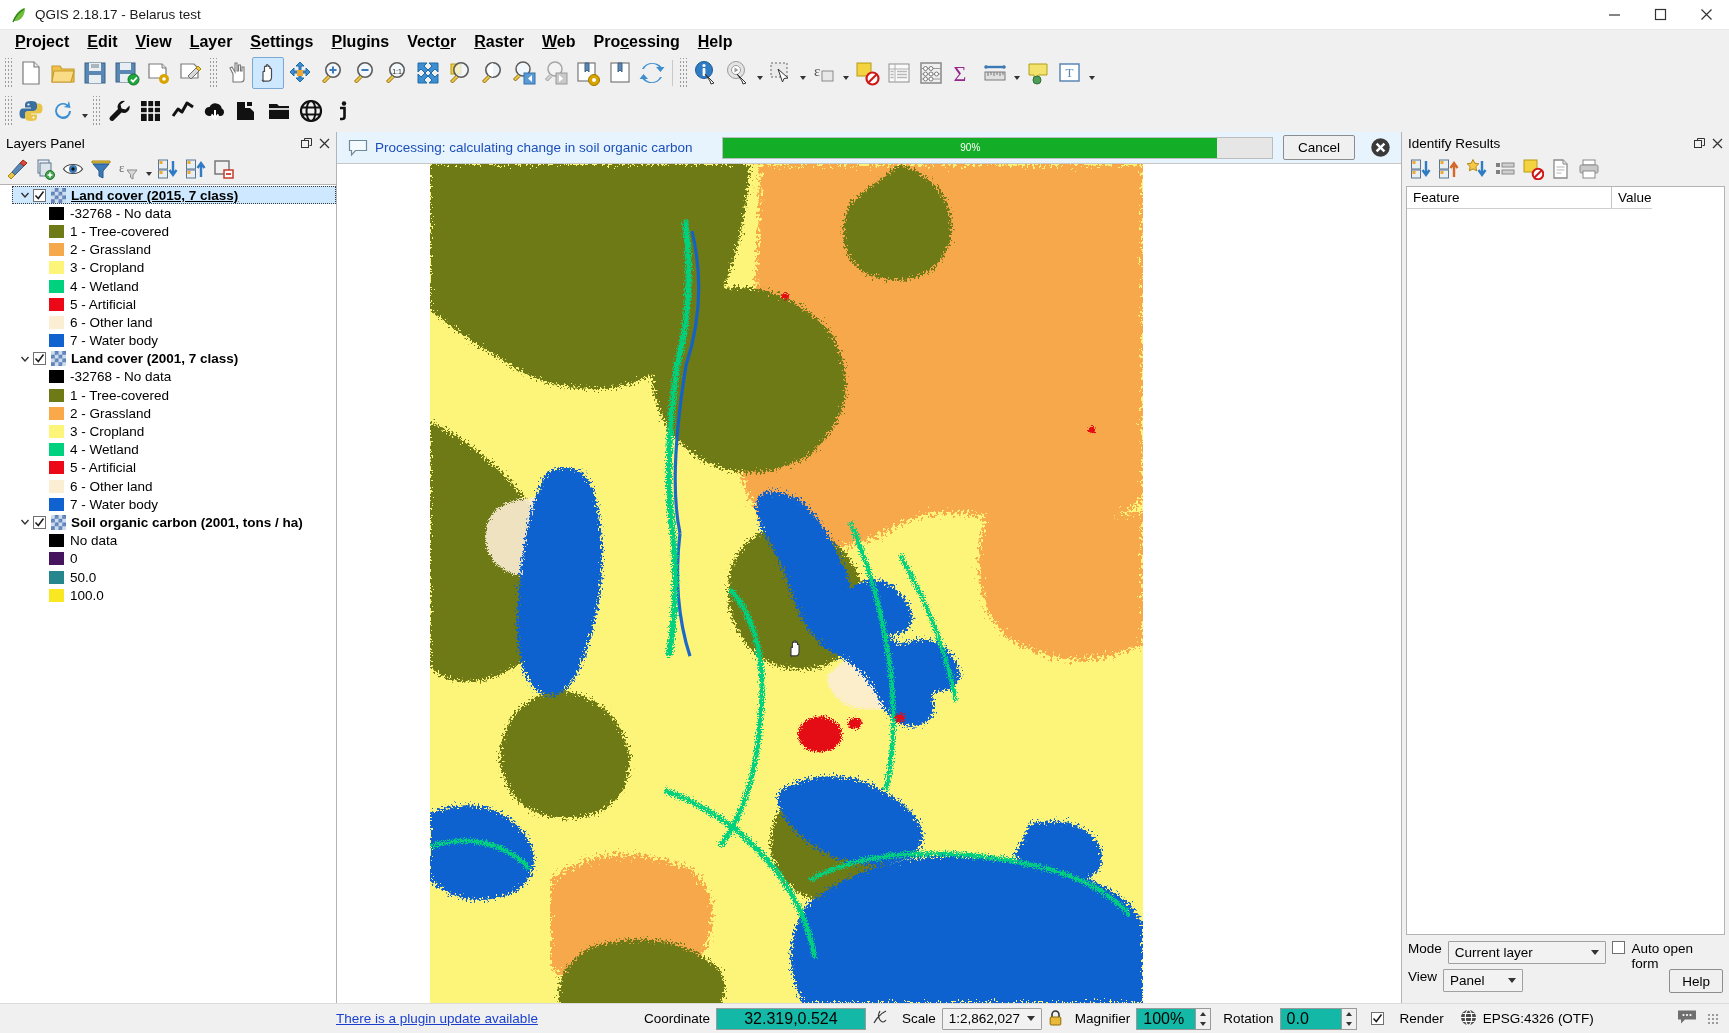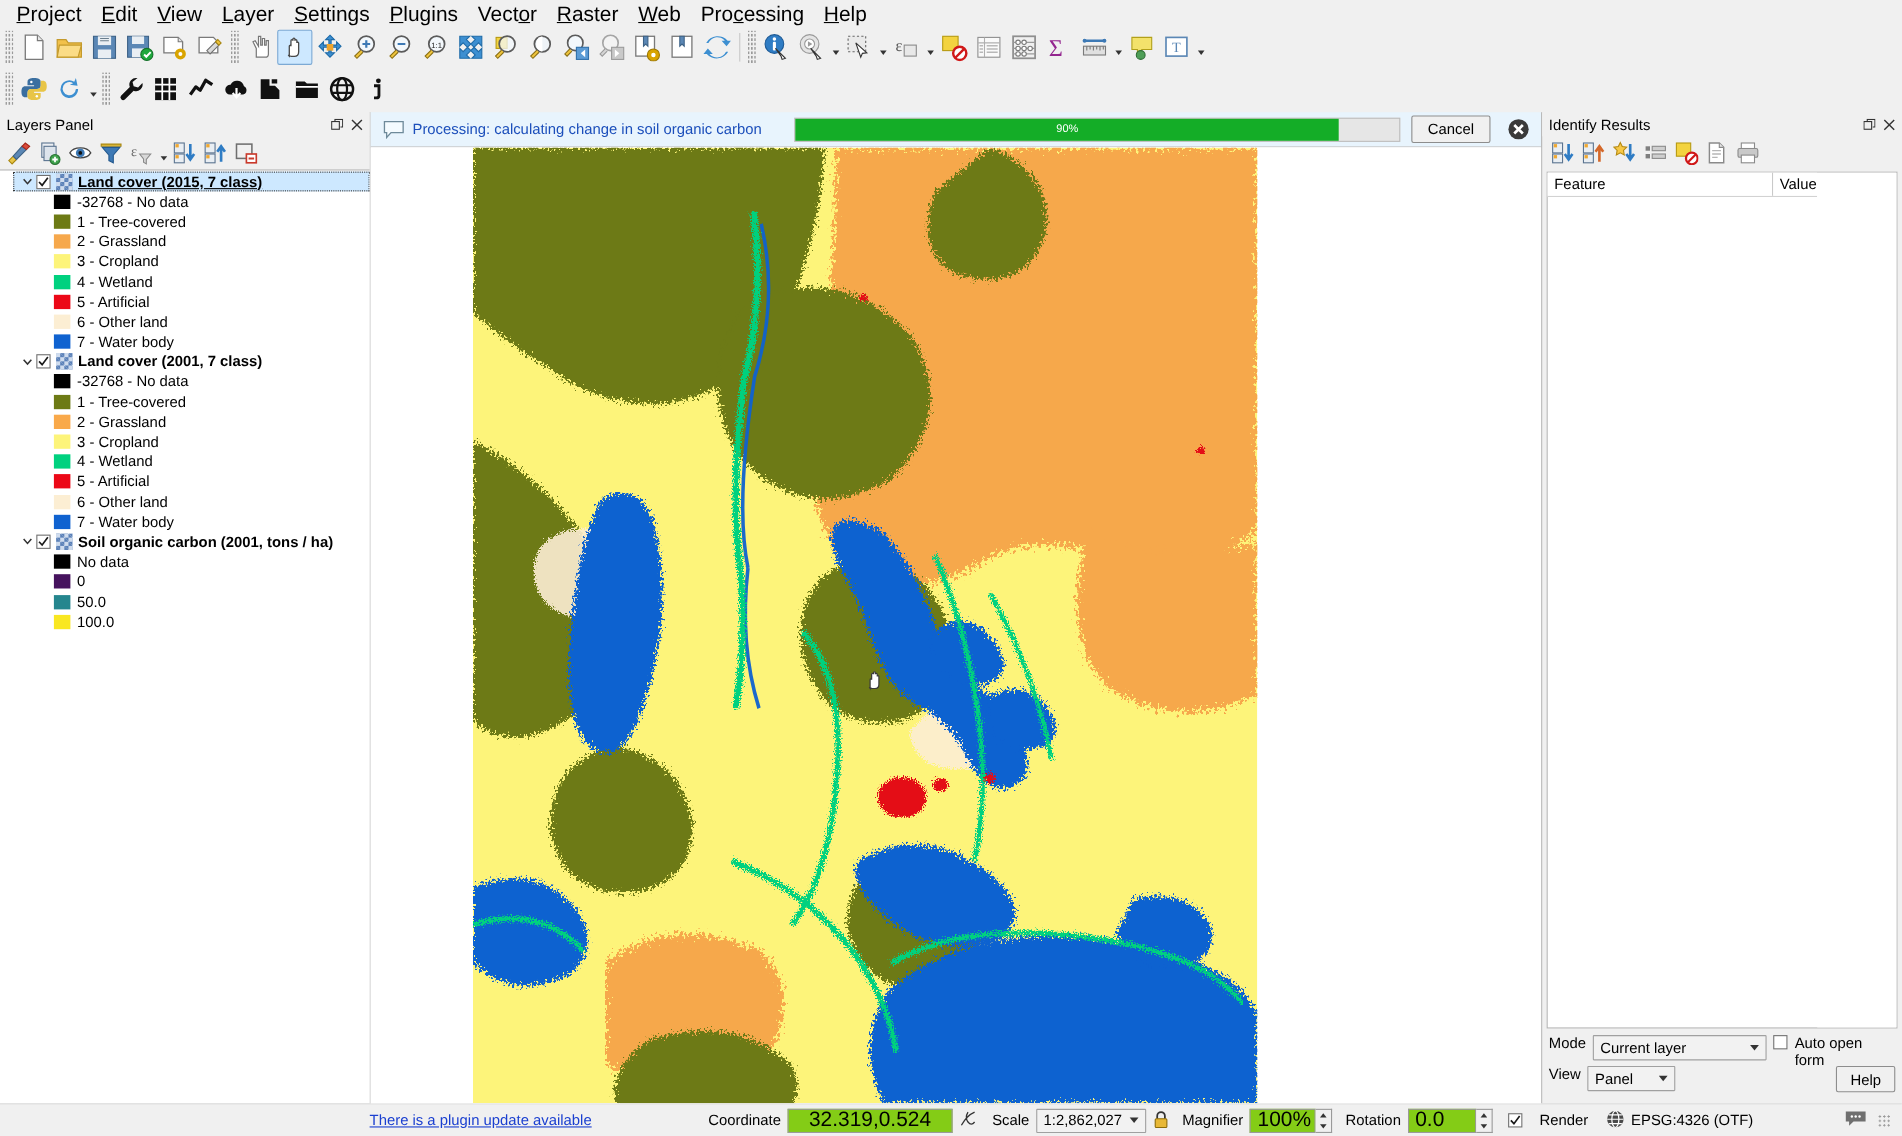--- a/index.html
+++ b/index.html
@@ -20,22 +20,22 @@
     display: flex; align-items: center; padding: 0 0 0 10px;
     border-bottom: 1px solid #e8e8e8;
   }
   .titlebar .app-icon { width: 18px; height: 18px; margin-right: 7px; display:inline-block; position: relative; }
   .titlebar .title-text { font-size: 13.5px; color: #1a1a1a; }
   .winbtns { margin-left: auto; display: flex; height: 30px; }
   .winbtn { width: 46px; height: 30px; display: flex; align-items: center; justify-content: center; font-size: 15px; color: #333; }
 
   
   .menubar {
-    height: 24px; min-height: 24px; display: flex; align-items: flex-start;
-    padding-left: 6px; background: #f0f0f0; font-size: 19px;
+    height: 24px; min-height: 24px; display: flex; align-items: flex-end;
+    padding-left: 6px; background: #f0f0f0; font-size: 16px; font-weight: bold;
   }
   .menuitem { padding: 3px 9px; cursor: default; white-space: nowrap; }
   .menuitem u { text-decoration: underline; }
 
   
   .toolbars { background: #f0f0f0; padding-bottom: 2px; }
   .toolbar-row { display: flex; align-items: center; height: 38px; padding-left: 2px; }
   .grip { width: 7px; height: 30px; margin: 0 3px;
           background-image: radial-gradient(circle, #9a9a9a 1px, transparent 1px);
           background-size: 3px 4px; background-position: 2px 2px; }
@@ -118,40 +118,66 @@
   .chk { width: 13px; height: 13px; border: 1px solid #707070; background: #fff; flex: 0 0 auto; }
   .help-btn { margin-left: auto; height: 24px; min-width: 52px; padding: 0 12px; background: #f0f0f0;
               border: 1px solid #8d8d8d; border-radius: 2px; font-size: 13.5px;
               display: flex; align-items: center; justify-content: center; }
 
   
   .statusbar { height: 30px; min-height: 30px; background: #f0f0f0; display: flex; align-items: center;
                padding: 0 6px; font-size: 13.5px; gap: 6px; border-top: 1px solid #dcdcdc; }
   .plugin-link { color: #1a3fd0; text-decoration: underline; margin-left: 330px; }
   .sb-lbl { margin-left: 6px; }
-  .sb-field { height: 22px; border: 1px solid #9a9a9a; background: #84cc16; display: flex; align-items: center;
-              justify-content: center; font-size: 19px; padding: 0 6px; }
+  .sb-field { height: 22px; border: 1px solid #9a9a9a; background: #14b8a6; display: flex; align-items: center;
+              justify-content: center; font-size: 16px; padding: 0 6px; }
   .sb-field.left { justify-content: flex-start; }
   .spin { width: 15px; height: 22px; border: 1px solid #9a9a9a; border-left: 0; background: #f0f0f0;
           display: flex; flex-direction: column; }
   .spin div { flex: 1; display: flex; align-items: center; justify-content: center; }
   .spin .up::after { content: ""; border-left: 3px solid transparent; border-right: 3px solid transparent; border-bottom: 4px solid #333; }
   .spin .dn::after { content: ""; border-left: 3px solid transparent; border-right: 3px solid transparent; border-top: 4px solid #333; }
   .render-chk { display: flex; align-items: center; gap: 16px; margin-left: 8px; }
   .epsg { display: flex; align-items: center; gap: 6px; margin-left: 10px; }
   .sb-right { margin-left: auto; display: flex; align-items: center; gap: 10px; padding-right: 4px; }
   .grip-corner { width: 12px; height: 12px;
                  background-image: radial-gradient(circle, #9a9a9a 1px, transparent 1px);
                  background-size: 4px 4px; }
 </style>
 </head>
 <body>
 
 <div id="app">
 
+  <div class="titlebar">
+    <span class="app-icon">
+      <svg width="18" height="18" viewBox="0 0 18 18">
+        <path d="M3 15 C5 8, 10 3, 15 2 C15 9, 11 15, 5 15 Z" fill="#6fbf3a"></path>
+        <path d="M3 16 C5 11, 9 6, 14 3" stroke="#2f7a1c" stroke-width="1.3" fill="none"></path>
+      </svg>
+    </span>
+    <span class="title-text">QGIS 2.18.17 - Belarus test</span>
+    <div class="winbtns">
+      <div class="winbtn">
+        <svg width="13" height="13" viewBox="0 0 13 13">
+            <path d="M1 7 L12 7" stroke="#333" stroke-width="1.2"></path>
+          </svg>
+      </div>
+      <div class="winbtn">
+        <svg width="13" height="13" viewBox="0 0 13 13">
+            <rect x="1.5" y="1.5" width="10" height="10" fill="none" stroke="#333" stroke-width="1.2"></rect>
+          </svg>
+      </div>
+      <div class="winbtn close">
+        <svg width="13" height="13" viewBox="0 0 13 13">
+            <path d="M1.5 1.5 L11.5 11.5 M11.5 1.5 L1.5 11.5" stroke="#333" stroke-width="1.2"></path>
+          </svg>
+      </div>
+    </div>
+  </div>
 
   <div class="menubar">
     <div class="menuitem"><u>P</u><span>roject</span></div>
     <div class="menuitem"><u>E</u>dit</div>
     <div class="menuitem"><u>V</u>iew</div>
     <div class="menuitem"><u>L</u>ayer</div>
     <div class="menuitem"><u>S</u>ettings</div>
     <div class="menuitem"><u>P</u>lugins</div>
     <div class="menuitem">Vect<u>o</u>r</div>
     <div class="menuitem"><u>R</u>aster</div>

